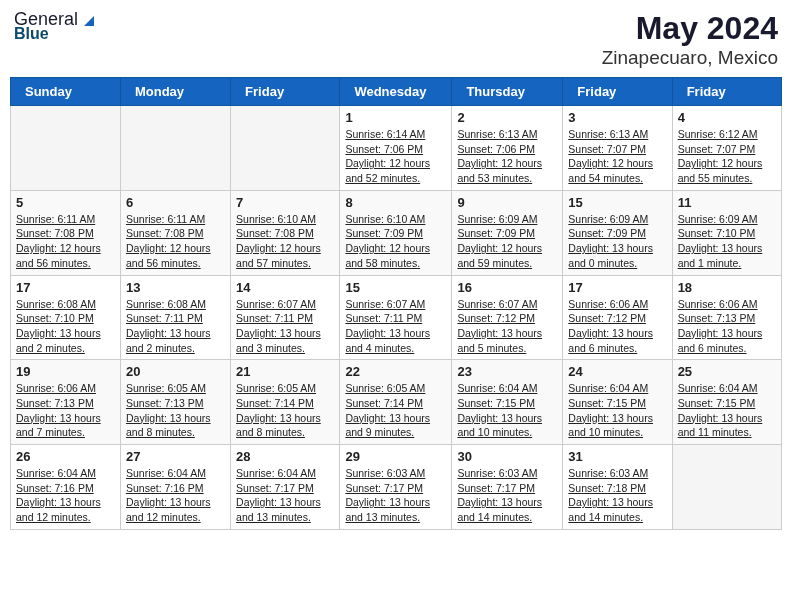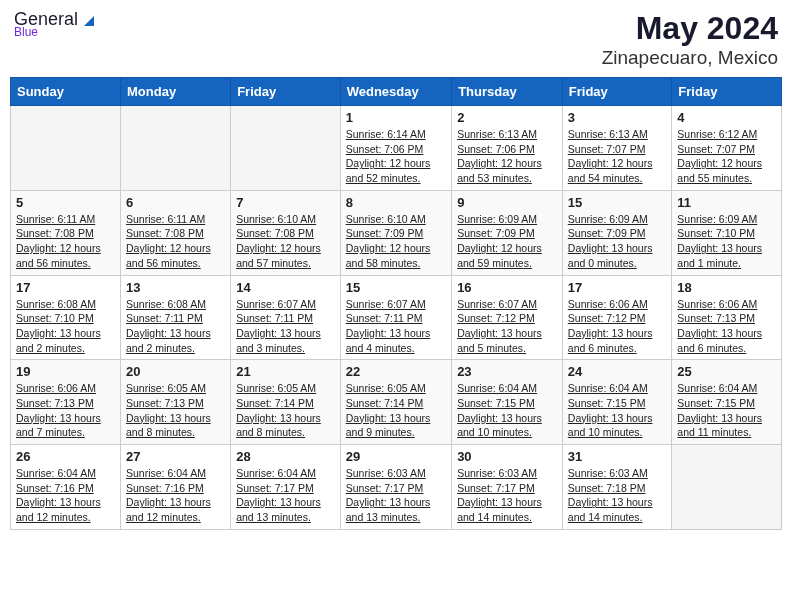--- a/index.html
+++ b/index.html
@@ -35,21 +35,21 @@
     }
     .calendar {
       width: 100%;
       border-collapse: collapse;
       border: 1px solid #ccc;
     }
     .calendar th {
       background-color: #1565c0;
       color: #fff;
       text-align: left;
-      padding: 6px 6px;
+      padding: 6px 14px;
       font-size: 13px;
       border: 1px solid #1055a0;
     }
     .calendar td {
       vertical-align: top;
       border: 1px solid #ccc;
       padding: 4px 5px;
       width: 113px;
       min-height: 80px;
       font-size: 10.5px;
@@ -89,21 +89,21 @@
 
 <div class="header">
   <div class="logo-wrapper">
     <div class="logo-text">
       <div class="logo-text-row">
         <span style="font-size:18px;font-weight:normal;color:#1a1a2e;">General</span>
         <svg width="16" height="16" viewBox="0 0 16 16" style="margin-left:2px;margin-top:2px;">
           <polygon points="4,14 14,4 14,14" fill="#1565c0"></polygon>
         </svg>
       </div>
-      <span style="font-size:12px;font-weight:normal;color:#6d28d9;margin-top:-2px;">Blue</span>
+      <span style="font-size:16px;font-weight:bold;color:#0c4a6e;margin-top:-2px;">Blue</span>
     </div>
   </div>
   <div class="title-section">
     <div class="month-title">May 2024</div>
     <div class="location-title">Zinapecuaro, Mexico</div>
   </div>
 </div>
 
 <table class="calendar">
   <thead>

